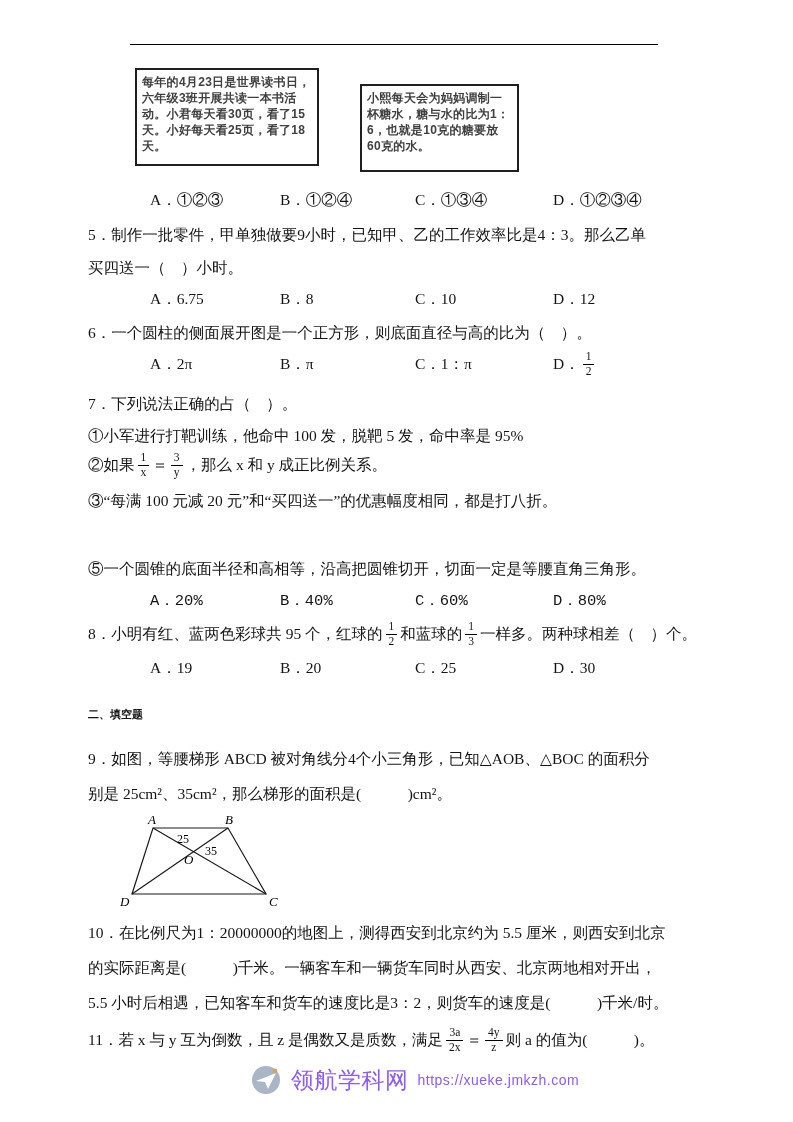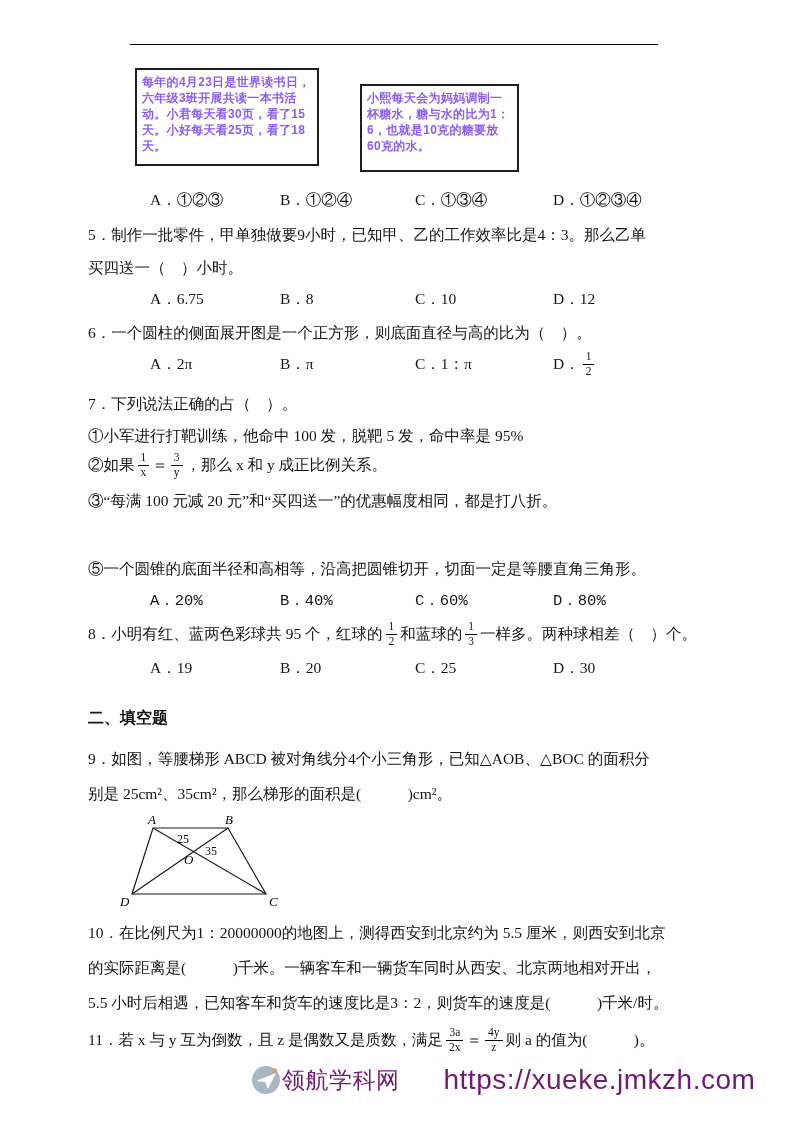--- a/index.html
+++ b/index.html
@@ -10,42 +10,42 @@
     font-family:"Liberation Serif","DejaVu Serif",serif; font-size:15.5px;
   }
   .abs { position:absolute; }
   .line { line-height:1.4; white-space:nowrap; }
   .fline { display:flex; align-items:center; white-space:nowrap; }
   .top-rule { border-top:1.4px solid #000; height:0; }
   .note-box {
     border:2px solid #1f1f1f; background:#fff;
     font-family:"Liberation Sans","DejaVu Sans",sans-serif;
     font-weight:700; font-size:12px; line-height:16px; letter-spacing:0.3px;
-    padding:4px 5px; color:#8b5cf6; overflow:hidden;
+    padding:4px 5px; color:#404040; overflow:hidden;
   }
   .opts { display:grid; grid-template-columns:130px 135px 138px auto; align-items:center; }
   .opts span { white-space:nowrap; }
   .frac {
     display:inline-flex; flex-direction:column; align-items:center;
     font-size:11.5px; line-height:1.2; margin:0 3px; vertical-align:middle;
   }
   .frac .num { display:block; border-bottom:1px solid #000; padding:0 3px; }
   .frac .den { display:block; padding:0 3px; }
   .opt-frac { display:inline-flex; align-items:center; }
-  .sec-title { font-weight:700; font-size:16px; }
+  .sec-title { font-weight:700; font-size:11px; }
   .diagram svg { display:block; }
   .diagram text { font-family:"Liberation Serif","DejaVu Serif",serif; }
   .vlabel { font-style:italic; font-size:13px; }
   .nlabel { font-size:12px; }
   .watermark {
-    display:flex; align-items:center; 
-    color:#701a75; font-family:"Liberation Sans","DejaVu Sans",sans-serif;
+    display:flex; align-items:center; gap:9px;
+    color:#8b5cf6; font-family:"Liberation Sans","DejaVu Sans",sans-serif;
     font-size:23px; letter-spacing:0.5px;
   }
-  .watermark .wm-url { font-size:28px;margin-left:44px; }
+  .watermark .wm-url { font-size:14px; }
 </style>
 </head>
 <body>
 
 <div class="page">
 
   <div class="abs top-rule" style="left:130px; top:44px; width:528px;"></div>
 
   <div class="abs note-box" style="left:135px; top:68px; width:184px; height:98px;">
     <span>每年的4月23日是世界读书日，六年级3班开展共读一本书活动。小君每天看30页，看了15天。小好每天看25页，看了18天。</span>

